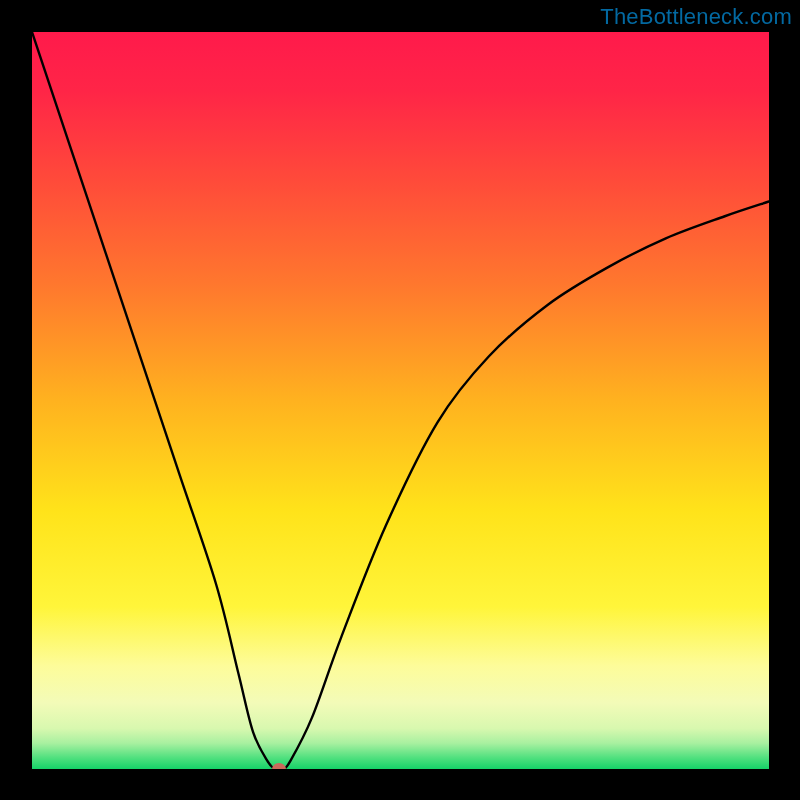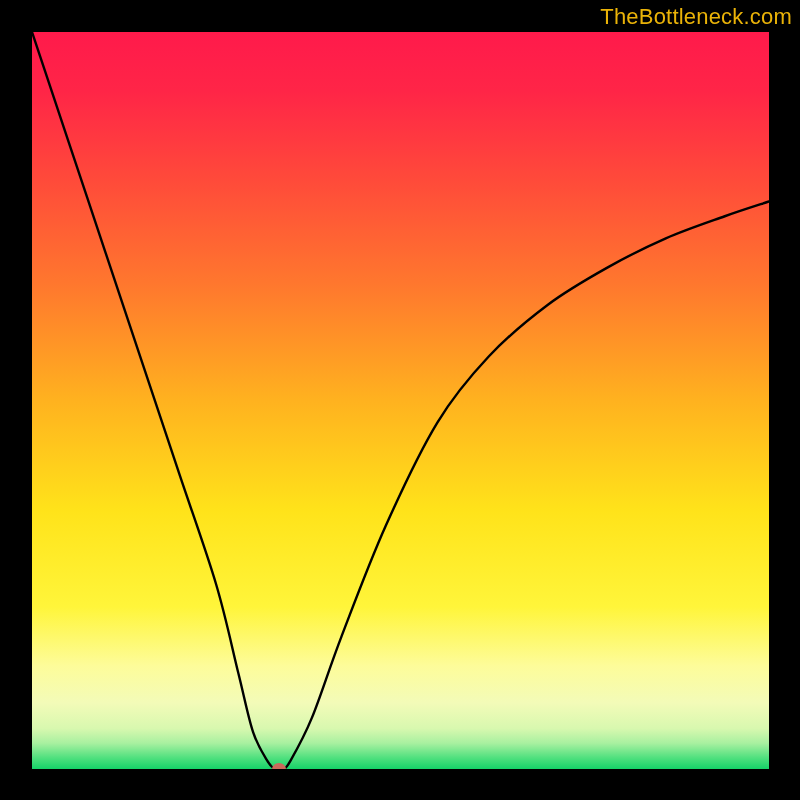--- a/index.html
+++ b/index.html
@@ -14,21 +14,21 @@
   .frame {
     position: relative;
     width: 800px;
     height: 800px;
     background: #000;
   }
   .watermark {
     position: absolute;
     top: 4px;
     right: 8px;
-    color: #eab308;
+    color: #0369a1;
     font-size: 22px;
     font-weight: 500;
     letter-spacing: 0.2px;
     z-index: 10;
     user-select: none;
   }
   .plot-area {
     position: absolute;
     left: 32px;
     top: 32px;

